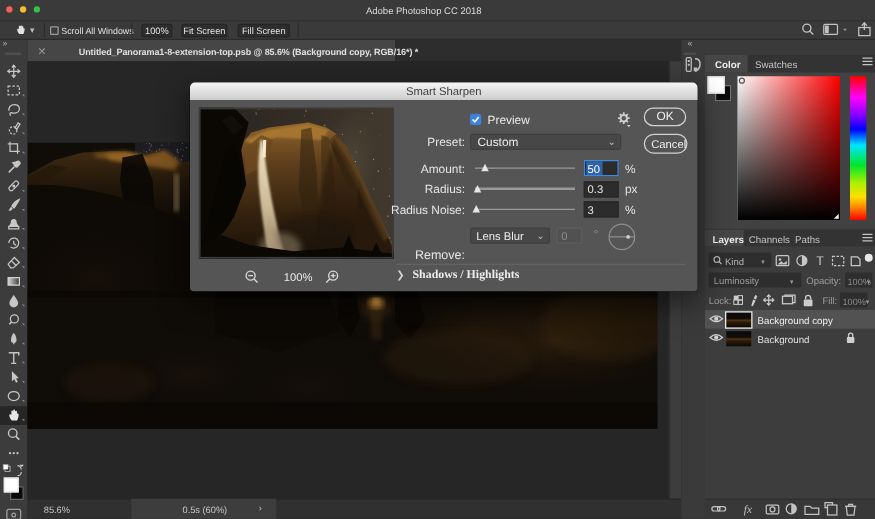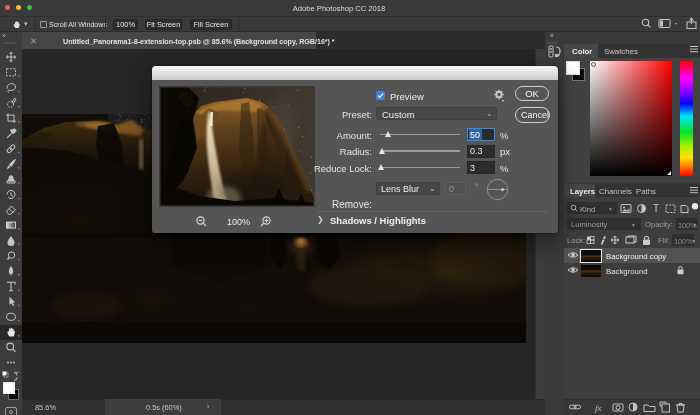--- a/index.html
+++ b/index.html
@@ -409,20 +409,21 @@
         <path d="M94 5 h-2 v-4 h6 v2"></path>
       </g>
   <g fill="none" stroke="#c3c3c3">
         <path d="M109 4 h7 l-0.8 7 h-5.4 z"></path>
         <path d="M108 4 h9 M111 4 v-1.5 h3 v1.5"></path>
       </g>
 </svg>
 
 <div class="abs" id="dlg" style="left:152px;top:66px;width:406px;height:167px;background:#555555;border-radius:4px 4px 3px 3px;box-shadow:0 8px 24px rgba(0,0,0,0.55), 0 0 0 0.5px rgba(0,0,0,0.4);"></div>
 <div class="abs" style="left:152px;top:66px;width:406px;height:13.5px;background:linear-gradient(to bottom,#f6f6f6,#cccccc);border-radius:4px 4px 0 0;"></div>
+<div class="txt" style="left:152px;top:68px;width:406px;text-align:center;font-size:9px;color:#3c3c3c;">Smart Sharpen</div>
 
 <svg class="abs" id="pv" style="left:159px;top:86px;" width="156" height="121" viewBox="0 0 156 121">
 <defs>
   <linearGradient id="sky" x1="0" y1="0" x2="1" y2="0">
     <stop offset="0" stop-color="#28231f"></stop>
           <stop offset="0.55" stop-color="#352e26"></stop>
           <stop offset="1" stop-color="#42392e"></stop>
   </linearGradient>
   <linearGradient id="wall" x1="0" y1="0" x2="0" y2="1">
     <stop offset="0" stop-color="#8f622c"></stop>
@@ -592,21 +593,21 @@
 <div class="txt" style="left:470px;top:129.5px;font-size:9px;color:#fff;">50</div>
 <div class="txt" style="left:500px;top:129.5px;font-size:9.5px;color:#e5e5e5;">%</div>
 
 <div class="txt" style="left:300px;top:146px;width:72px;text-align:right;font-size:9.5px;color:#e5e5e5;">Radius:</div>
 <div class="abs" style="left:380px;top:150px;width:80px;height:1.5px;background:#9a9a9a;"></div>
 <div class="abs" style="left:379px;top:147.5px;width:0;height:0;border-left:3.4px solid transparent;border-right:3.4px solid transparent;border-bottom:6.5px solid #e6e6e6;"></div>
 <div class="abs" style="left:466.5px;top:144.5px;width:28px;height:13px;background:#2c2c2c;border:1px solid #272727;"></div>
 <div class="txt" style="left:470px;top:146px;font-size:9px;color:#e8e8e8;">0.3</div>
 <div class="txt" style="left:500px;top:146px;font-size:9.5px;color:#e5e5e5;">px</div>
 
-<div class="txt" style="left:280px;top:162.5px;width:92px;text-align:right;font-size:9.5px;color:#e5e5e5;">Reduce Lock:</div>
+<div class="txt" style="left:280px;top:162.5px;width:92px;text-align:right;font-size:9.5px;color:#e5e5e5;">Radius Noise:</div>
 <div class="abs" style="left:380px;top:166.5px;width:80px;height:1.5px;background:#9a9a9a;"></div>
 <div class="abs" style="left:378px;top:164px;width:0;height:0;border-left:3.4px solid transparent;border-right:3.4px solid transparent;border-bottom:6.5px solid #e6e6e6;"></div>
 <div class="abs" style="left:466.5px;top:161px;width:28px;height:13px;background:#2c2c2c;border:1px solid #272727;"></div>
 <div class="txt" style="left:470px;top:162.5px;font-size:9px;color:#e8e8e8;">3</div>
 <div class="txt" style="left:500px;top:162.5px;font-size:9.5px;color:#e5e5e5;">%</div>
 
 <div class="txt" style="left:300px;top:199px;width:72px;text-align:right;font-size:10px;color:#e5e5e5;">Remove:</div>
 <div class="abs" style="left:376px;top:182px;width:64px;height:13px;background:#474747;border:1px solid #3f3f3f;border-radius:2px;"></div>
 <div class="txt" style="left:381px;top:184px;font-size:9px;color:#ececec;">Lens Blur</div>
 <div class="txt" style="left:429px;top:184px;font-size:8px;color:#bdbdbd;">⌄</div>
@@ -614,15 +615,15 @@
 <div class="txt" style="left:449px;top:184px;font-size:9px;color:#8e8e8e;">0</div>
 <div class="txt" style="left:475px;top:182px;font-size:9px;color:#9a9a9a;">°</div>
 <svg class="abs" style="left:486px;top:178px;" width="23" height="23" viewBox="0 0 23 23">
   <circle cx="11.5" cy="11.5" r="10.2" fill="none" stroke="#8f8f8f" stroke-width="1"></circle>
   <line x1="1.8" y1="11.5" x2="21.2" y2="11.5" stroke="#8f8f8f" stroke-width="1"></line>
   <circle cx="16.5" cy="11.5" r="1.5" fill="#cfcfcf"></circle>
 </svg>
 
 <div class="abs" style="left:317px;top:210.5px;width:231px;height:1px;background:#636363;"></div>
 <div class="txt" style="left:317px;top:215px;font-size:8px;color:#d0d0d0;">❯</div>
-<div class="txt" style="left:330px;top:214.5px;font-size:9.5px;font-weight:bold;color:#efefef;">Shadows / Highlights</div>
+<div class="txt" style="left:330px;top:214.5px;font-size:9.5px;font-weight:bold;color:#efefef;font-family:Liberation Serif, serif;">Shadows / Highlights</div>
 
 </div>
 
 </body></html>

